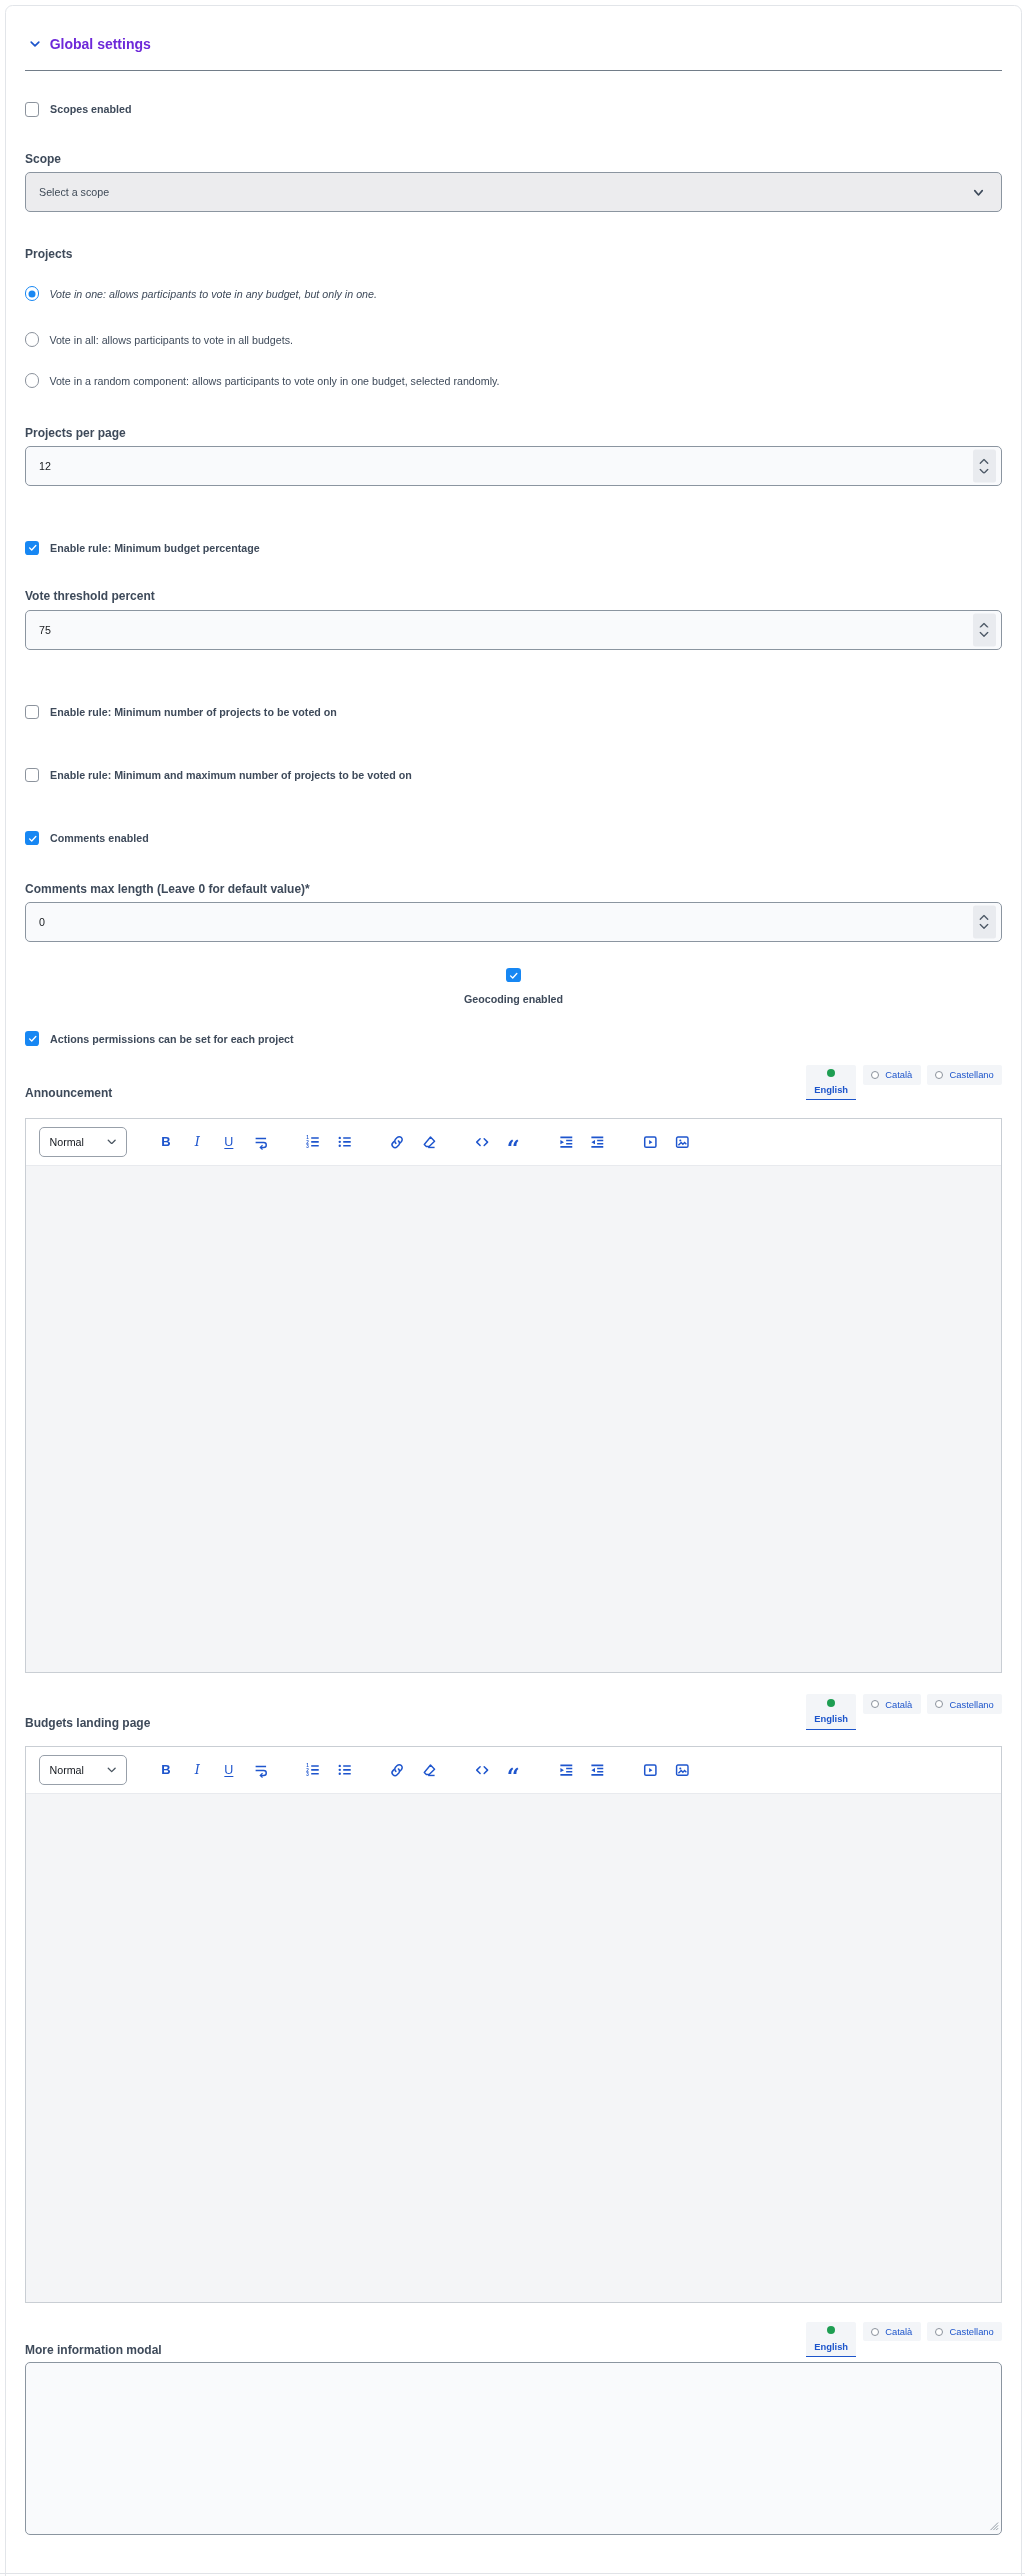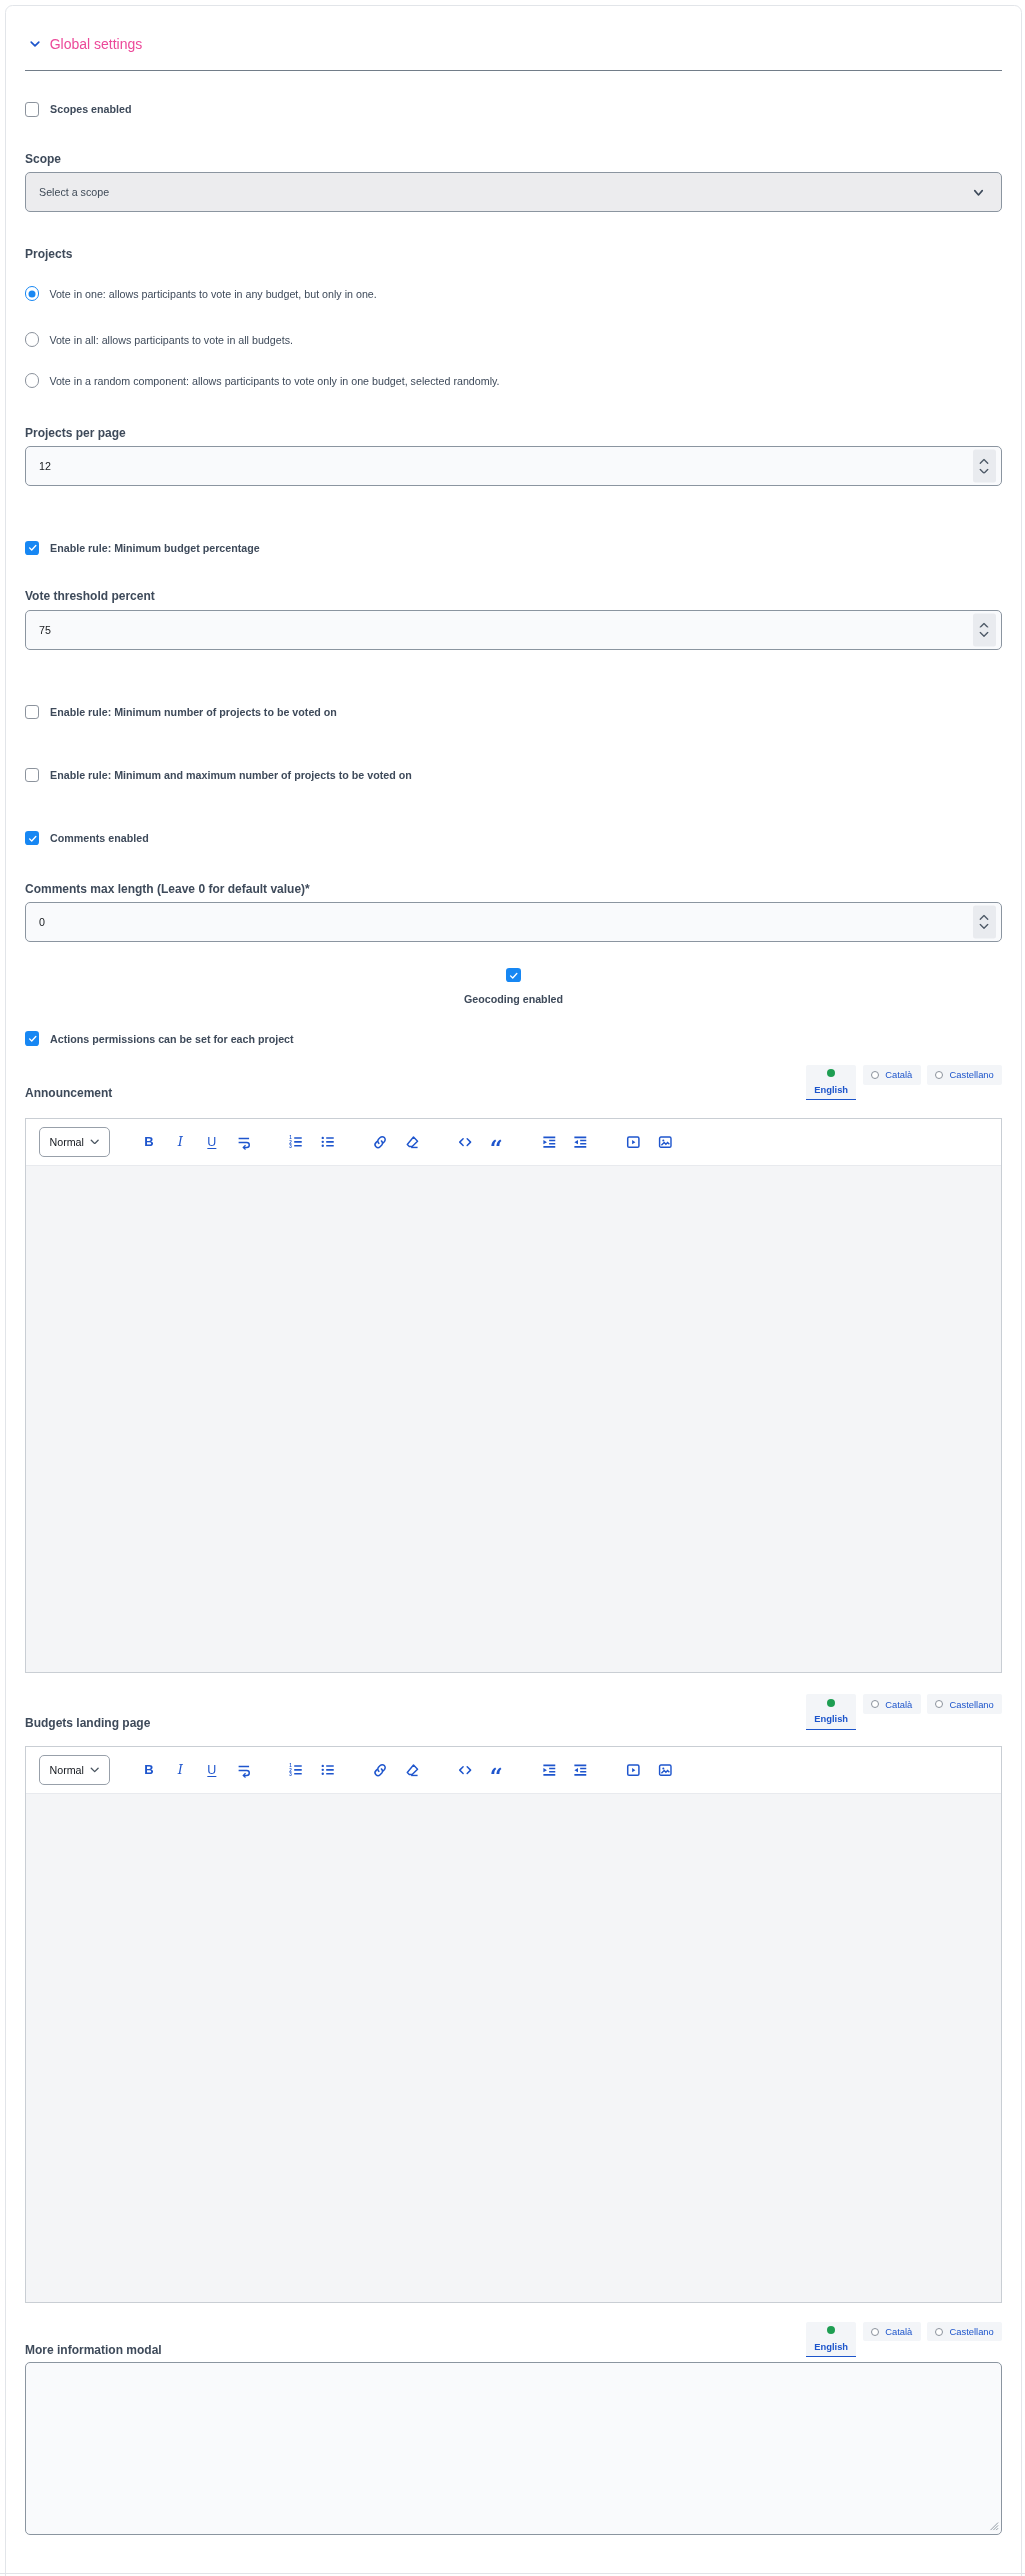--- a/index.html
+++ b/index.html
@@ -5,21 +5,21 @@
   * { margin:0; padding:0; box-sizing:border-box; }
   html,body { width:1026px; height:2576px; background:#ffffff; overflow:hidden;
               font-family:"Liberation Sans", sans-serif; position:relative; }
 
   .panel { position:absolute; left:5px; top:5px; width:1017px; height:2634px;
            background:#ffffff; border:0.6px solid #e2e5e9; border-radius:7.5px;
            padding:22.6px 19px 0 19px; }
 
   
   .hdr-row { display:flex; align-items:center; gap:8.2px; margin:5px 0 0 2.5px; height:20px; cursor:pointer; }
-  .hdr-title { color:#ec4899; font-size:14px; font-weight:400; }
+  .hdr-title { color:#6d28d9; font-size:14px; font-weight:700; }
   .divider { margin-top:16.3px; border-top:1.3px solid #727d89; height:0; }
 
   
   .cb-row { display:flex; align-items:center; gap:10.7px; height:15px; }
   .cb-box { width:14.4px; height:14.4px; border-radius:3.1px; flex:0 0 auto;
             display:flex; align-items:center; justify-content:center; cursor:pointer; }
   .cb-box.unchecked { background:#fff; border:1.3px solid #8b929c; }
   .cb-box.checked   { background:#1787f3; border:none; }
   .cb-label { font-size:10.7px; font-weight:700; color:#3e4a5a; }
 
@@ -52,21 +52,21 @@
   .tabs { display:flex; gap:6.3px; align-items:flex-start; }
   .tab { display:flex; align-items:center; gap:6.3px; background:#f3f5f8; padding:4.4px 8.2px;
          border-radius:1.9px; font-size:9.4px; color:#1d55cb; cursor:pointer; }
   .tab.active { font-weight:700; border-bottom:1.9px solid #1d55cb; border-radius:1.9px 1.9px 0 0;flex-direction:column; }
   .dot-on  { width:8.2px; height:8.2px; border-radius:50%; background:#1e9e52; }
   .dot-off { width:8.2px; height:8.2px; border-radius:50%; background:#fff; border:1.3px solid #8b929c; }
 
   
   .editor { border:0.6px solid #c9ced4; width:100%; background:#fff; }
   .toolbar { height:46px; display:flex; align-items:center; background:#fff; padding-left:12.5px; }
-  .style-btn { height:29px; display:flex; align-items:center; gap:6px; padding:14px 10px;
+  .style-btn { height:29px; display:flex; align-items:center; gap:23px; padding:14px 10px;
                border:0.9px solid #98a0aa; border-radius:5px; background:#fff;
                font-size:10.7px; color:#14181e; cursor:pointer; }
   .tools { display:flex; align-items:center; gap:12.5px; margin-left:29px; }
   .tool { width:19px; height:19px; display:flex; align-items:center; justify-content:center; cursor:pointer; }
   .gap { width:8.8px; }
   .glyph-b { font-size:13px; font-weight:700; color:#1e55cd; }
   .glyph-i { font-size:13px; font-style:italic; font-family:"DejaVu Serif", serif; color:#1e55cd; }
   .glyph-u { font-size:12.5px; color:#1e55cd; text-decoration:underline; text-underline-offset:1.9px; }
   .glyph-q { font-size:22.6px; font-weight:700; font-family:"DejaVu Serif", serif; color:#1e55cd; line-height:6.3px; padding-top:12.5px; }
   .editor-body { background:#f4f5f7; border-top:0.6px solid #e8eaee; cursor:text; }
@@ -106,21 +106,21 @@
   <div class="select">
     <span>Select a scope</span>
     <span>
       <svg width="15" height="15" viewBox="0 0 24 24" fill="none">
           <polyline points="6,9 12,16 18,9" stroke="#3d4a5a" stroke-width="2.6" stroke-linecap="round" stroke-linejoin="round"></polyline>
         </svg>
     </span>
   </div>
 
   <div class="field-label" style="margin-top:35px;">Projects</div>
-  <div class="radio-row" style="margin-top:25px;">
+  <div class="radio-row" style="margin-top:25px;font-style:italic;">
     <span class="radio on"></span>
     <span class="radio-label">Vote in one: allows participants to vote in any budget, but only in one.</span>
   </div>
   <div class="radio-row" style="margin-top:31px;">
     <span class="radio off"></span>
     <span class="radio-label">Vote in all: allows participants to vote in all budgets.</span>
   </div>
   <div class="radio-row" style="margin-top:26px;">
     <span class="radio off"></span>
     <span class="radio-label">Vote in a random component: allows participants to vote only in one budget, selected randomly.</span>

